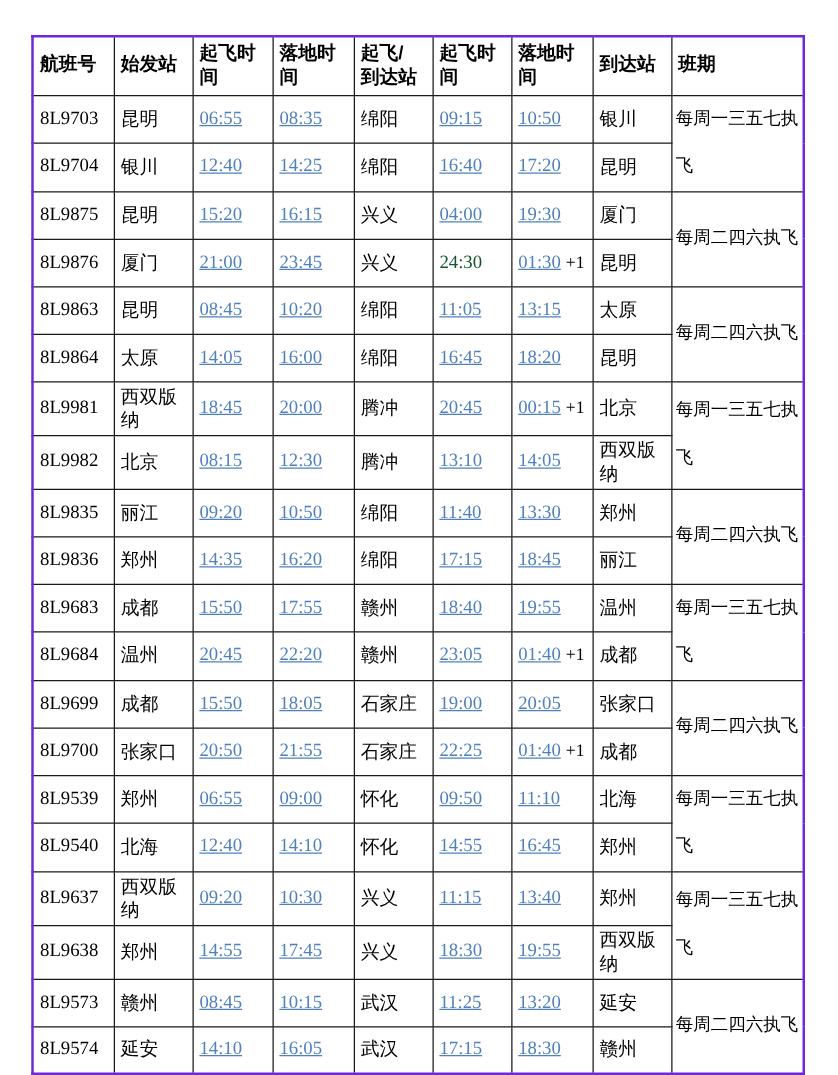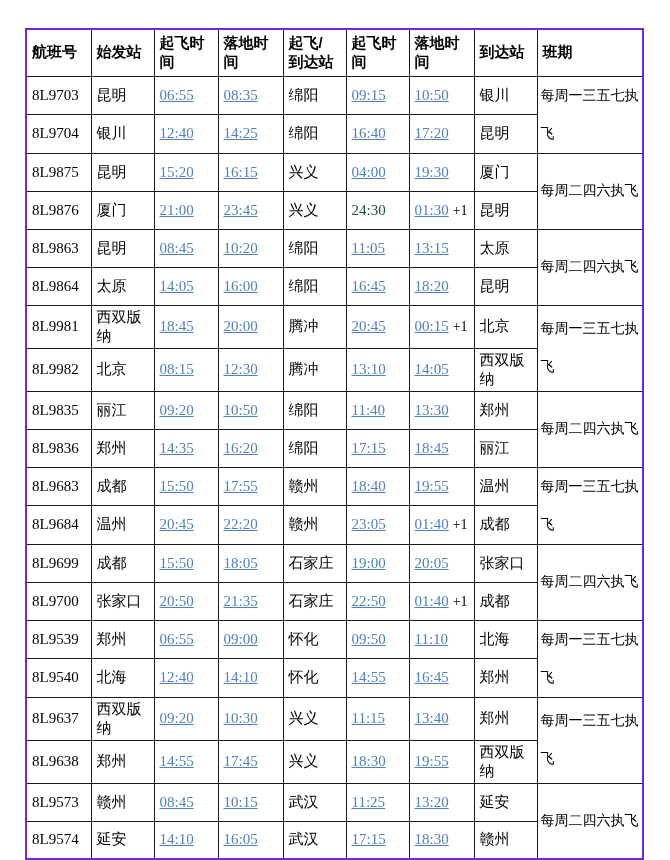--- a/index.html
+++ b/index.html
@@ -183,23 +183,23 @@
             <td>石家庄</td>
             <td><a class="time-link" href="#">19:00</a></td>
             <td><a class="time-link" href="#">20:05</a></td>
             <td>张家口</td>
             <td class="schedule-cell" rowspan="2">每周二四六执飞</td>
           </tr>
           <tr>
             <td class="flight-no">8L9700</td>
             <td>张家口</td>
             <td><a class="time-link" href="#">20:50</a></td>
-            <td><a class="time-link" href="#">21:35</a></td>
+            <td><a class="time-link" href="#">21:55</a></td>
             <td>石家庄</td>
-            <td><a class="time-link" href="#">22:50</a></td>
+            <td><a class="time-link" href="#">22:25</a></td>
             <td><a class="time-link" href="#">01:40</a><span class="plus-suffix">+1</span></td>
             <td>成都</td>
           </tr>
           <tr>
             <td class="flight-no">8L9539</td>
             <td>郑州</td>
             <td><a class="time-link" href="#">06:55</a></td>
             <td><a class="time-link" href="#">09:00</a></td>
             <td>怀化</td>
             <td><a class="time-link" href="#">09:50</a></td>

